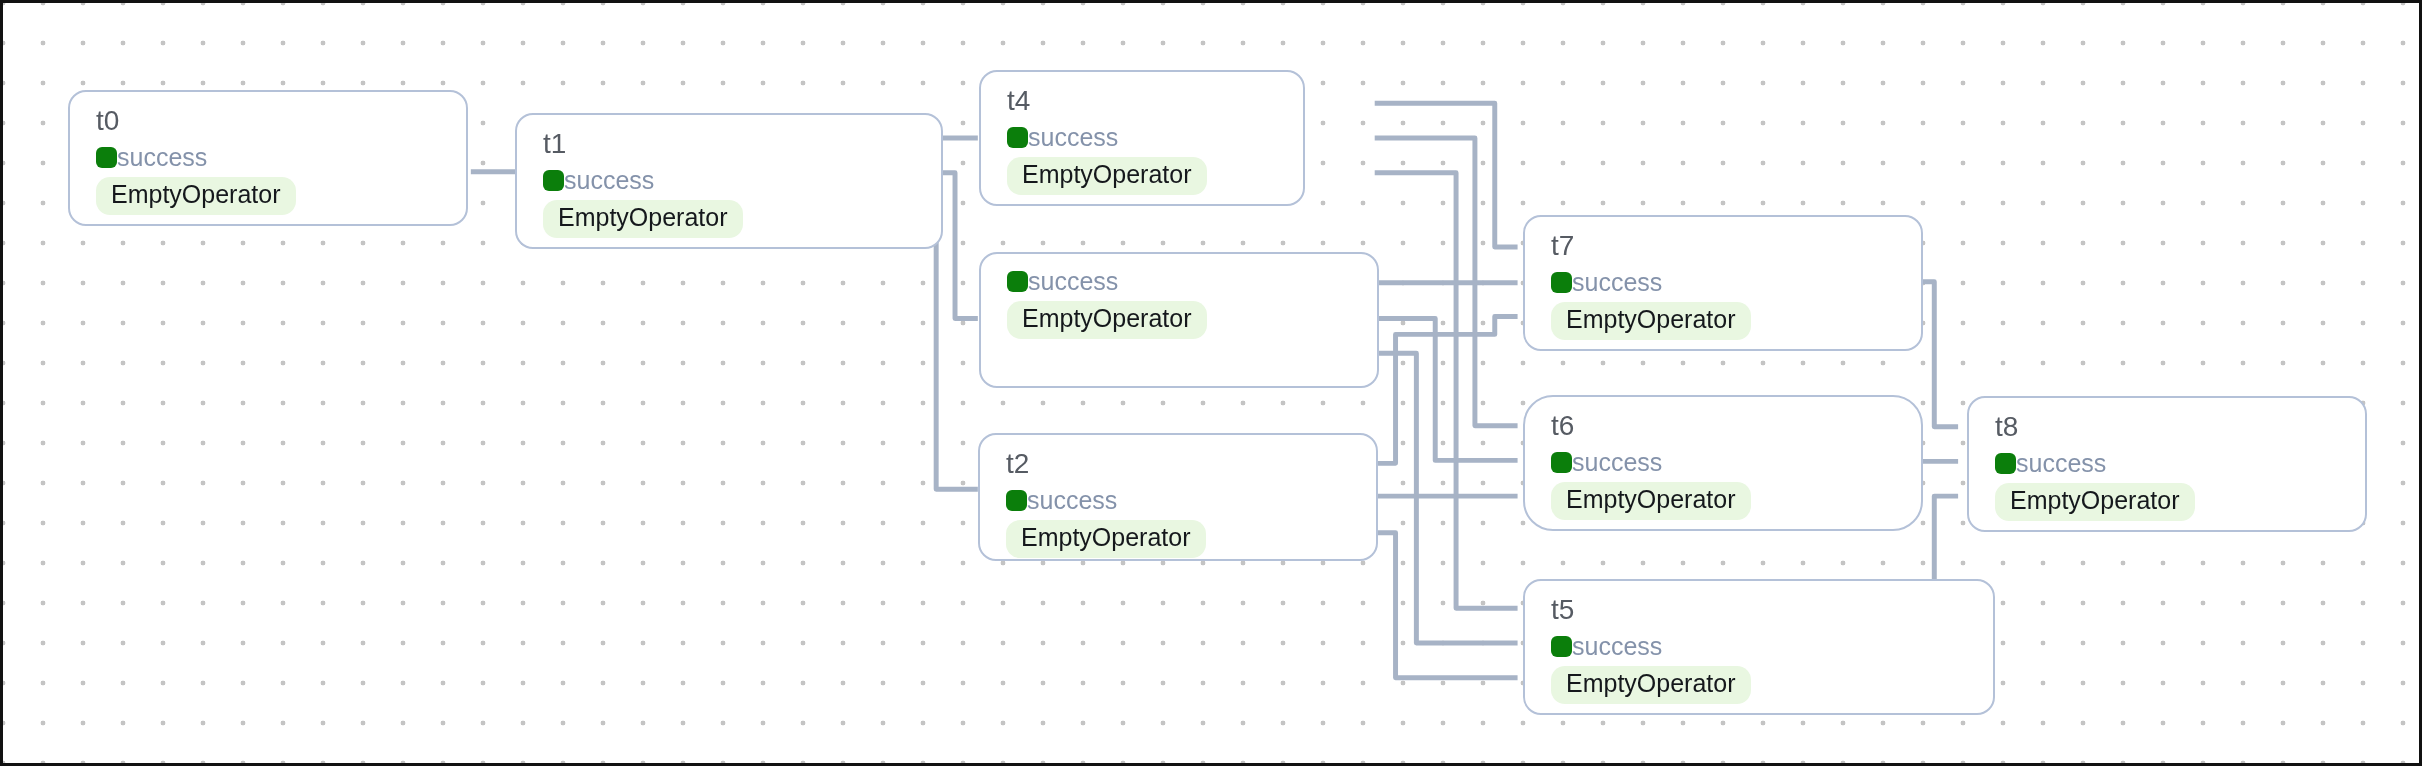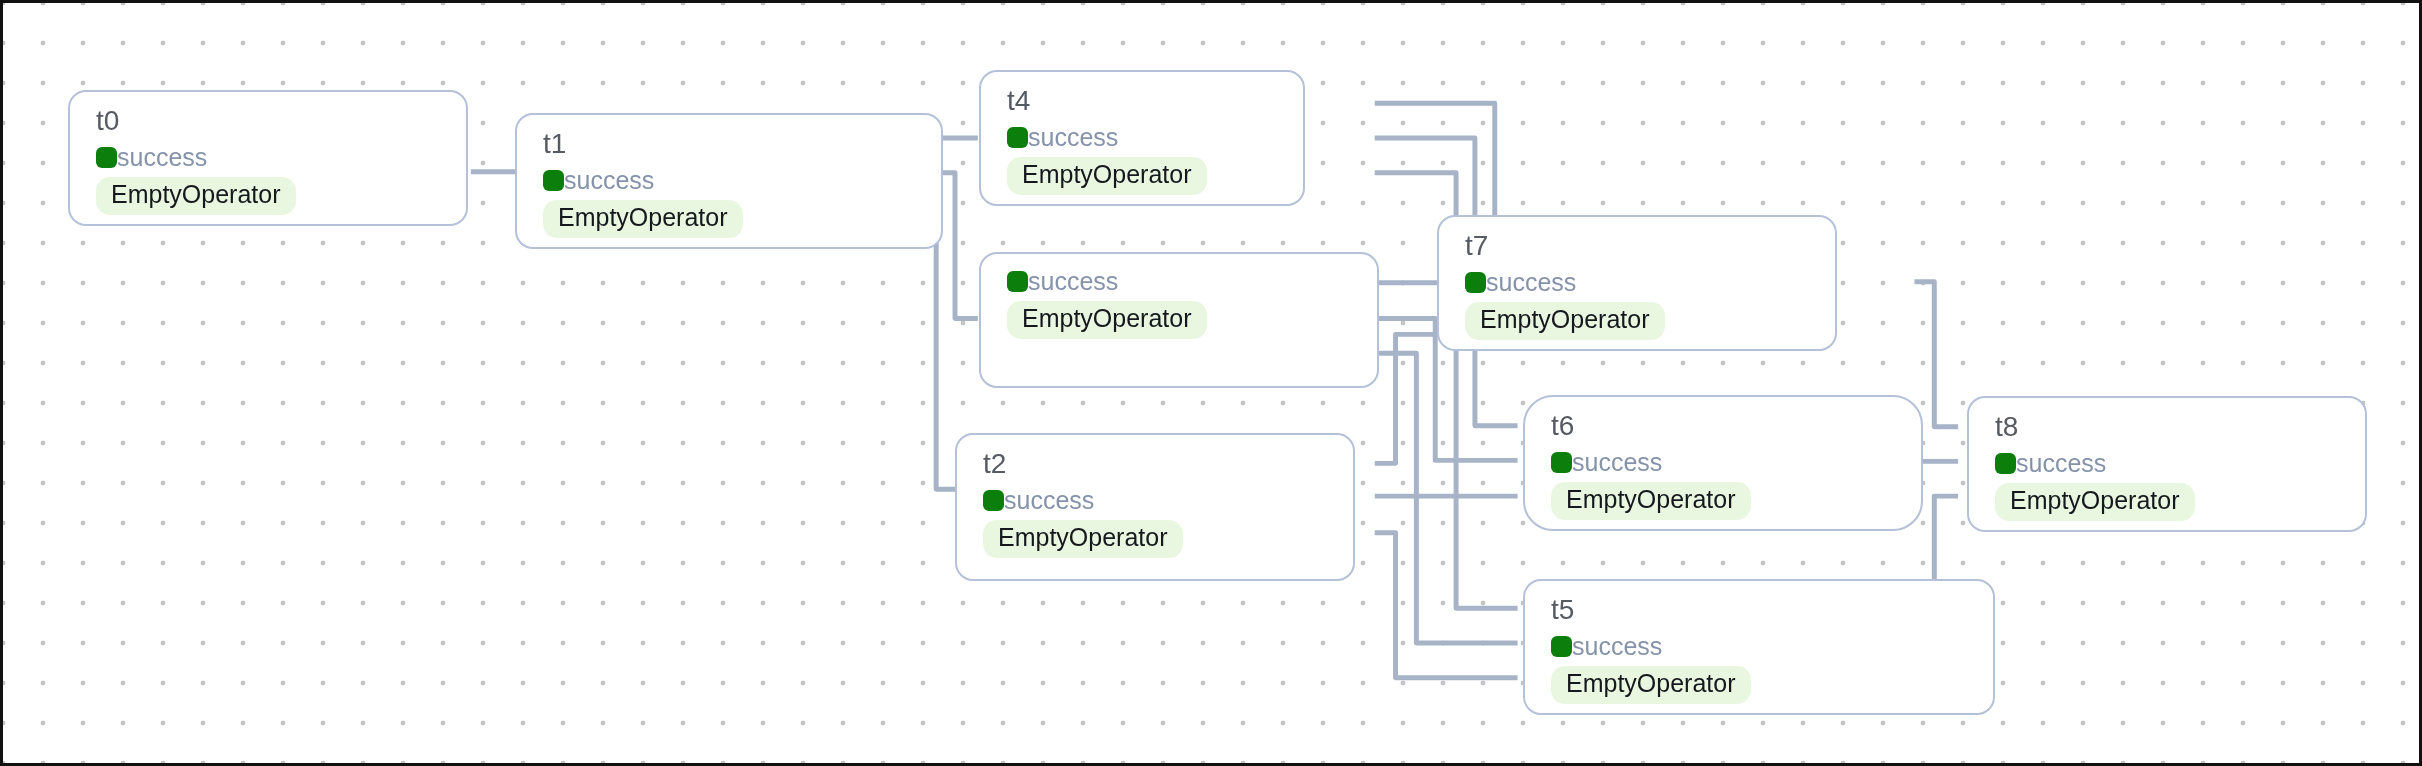--- a/index.html
+++ b/index.html
@@ -108,31 +108,31 @@
   </div>
     <div class="node" style="left: 976px; top: 249px; width: 400px; height: 136px;">
     <div class="state-row">
       <span class="state-dot"></span>
       <span class="state-text">success</span>
     </div>
     <div class="op-row">
       <span class="op-pill">EmptyOperator</span>
     </div>
   </div>
-    <div class="node" style="left: 952px; top: 430px; width: 400px; height: 148px;">
+    <div class="node" style="left: 975px; top: 430px; width: 400px; height: 128px;">
     <div class="title">t2</div>
     <div class="state-row">
       <span class="state-dot"></span>
       <span class="state-text">success</span>
     </div>
     <div class="op-row">
       <span class="op-pill">EmptyOperator</span>
     </div>
   </div>
-    <div class="node" style="left: 1434px; top: 212px; width: 400px; height: 136px;">
+    <div class="node" style="left: 1520px; top: 212px; width: 400px; height: 136px;">
     <div class="title">t7</div>
     <div class="state-row">
       <span class="state-dot"></span>
       <span class="state-text">success</span>
     </div>
     <div class="op-row">
       <span class="op-pill">EmptyOperator</span>
     </div>
   </div>
     <div class="node" style="left: 1520px; top: 392px; width: 400px; height: 136px; border-radius: 30px;">

